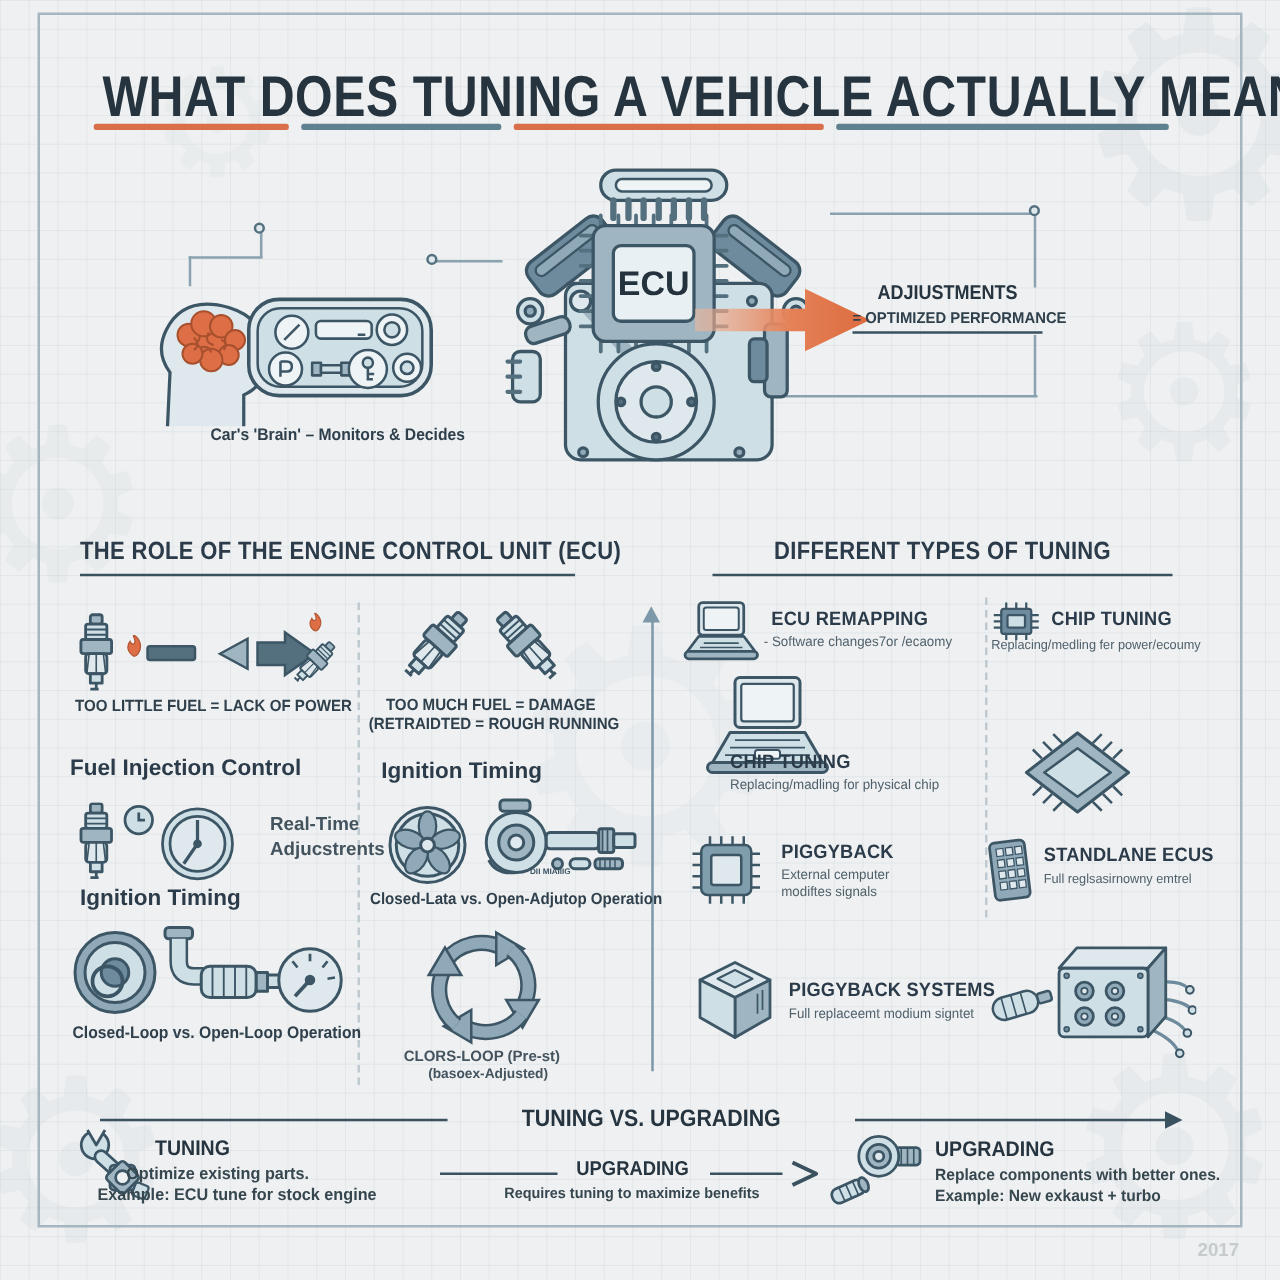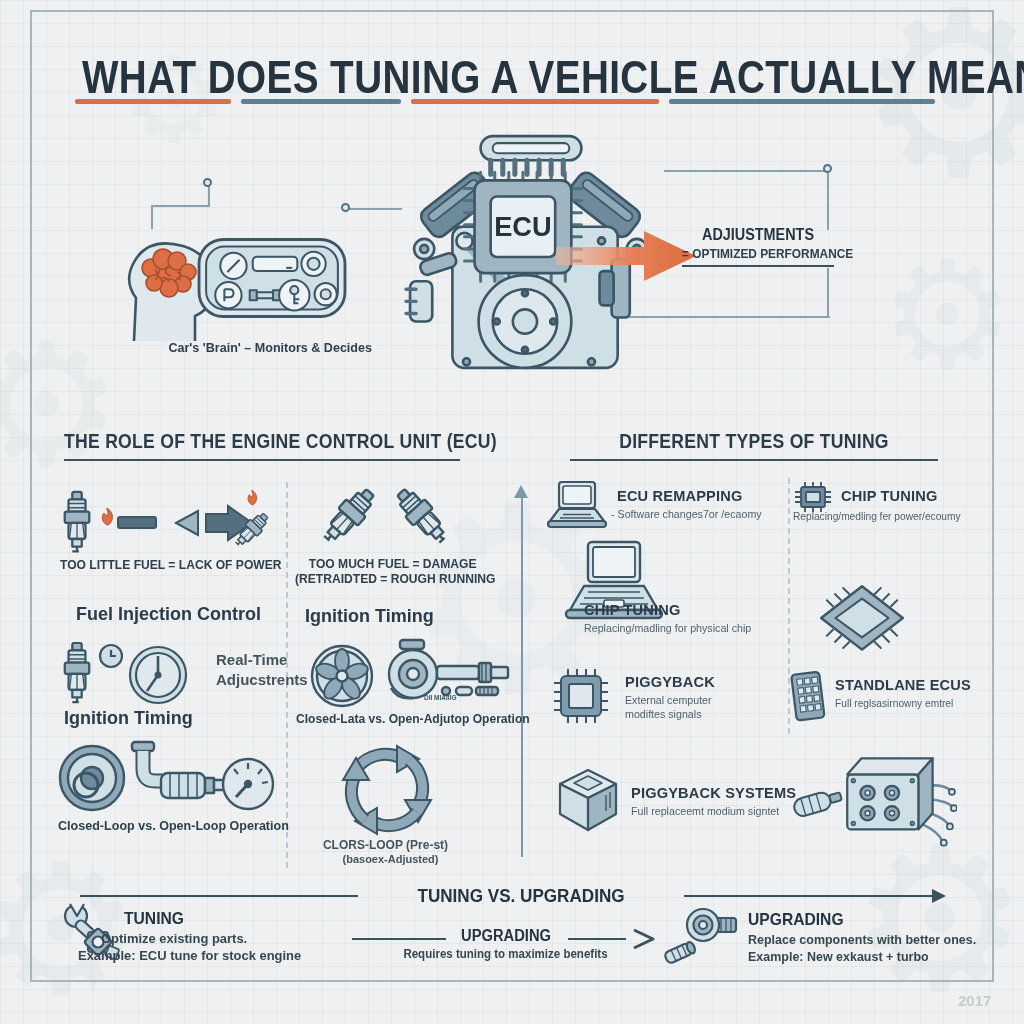--- a/index.html
+++ b/index.html
@@ -206,21 +206,21 @@
     <rect x="60" y="29" width="38" height="11" rx="2" fill="#54707F" stroke="#3C5666" stroke-width="2"></rect>
     <polygon points="118,35 140,23 140,47" fill="#9FB6C2" stroke="#3C5666" stroke-width="2"></polygon>
     <polygon points="148,26 170,26 170,18 194,35 170,52 170,44 148,44" fill="#54707F" stroke="#3C5666" stroke-width="2"></polygon>
     <g transform="rotate(44 195 42)">
         <use href="#plugdef" x="182" y="22" width="24" height="42"></use>
       </g>
     <use href="#flamedef" x="188" y="2" width="12" height="16"></use>
   </svg>
   <div class="abs cap" style="left:60px;top:557px">TOO LITTLE FUEL = LACK OF POWER</div>
 
-  <div class="abs h3" style="left:76px;top:604px">Fuel Injection Control</div>
+  <div class="abs h3" style="left:56px;top:604px">Fuel Injection Control</div>
   <svg class="abs" style="left:58px;top:634px" width="152" height="74" viewBox="0 0 152 74">
     <use href="#plugdef" x="2" y="8" width="34" height="62"></use>
     <g stroke="#3C5666" stroke-width="2.2" fill="#CFDFE6">
       <circle cx="53" cy="22" r="11"></circle>
         <path d="M53 16 v6 h5" fill="none"></path>
       <circle cx="100" cy="41" r="28"></circle>
         <circle cx="100" cy="41" r="22" fill="#DFE9ED"></circle>
       <path d="M100 41 V22 M100 41 L89 57" fill="none" stroke-width="2.6"></path>
       <circle cx="100" cy="41" r="2.4" fill="#3C5666"></circle>
     </g>

